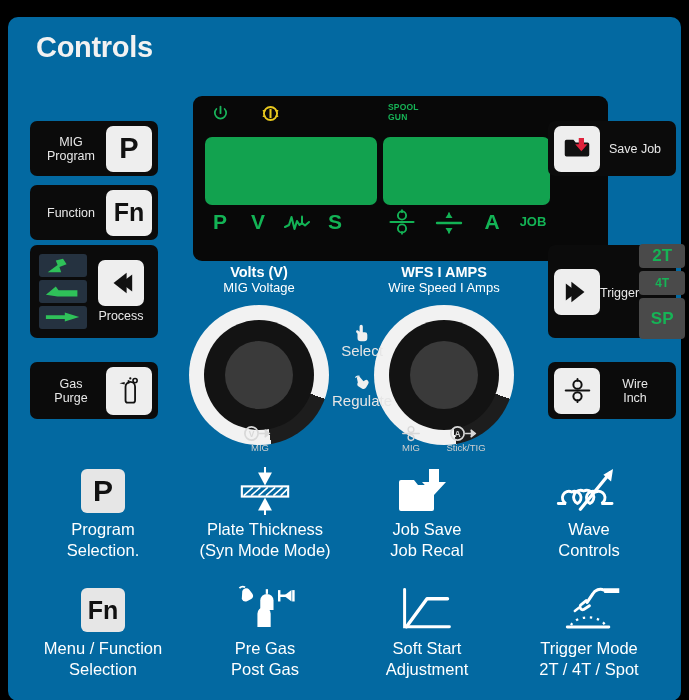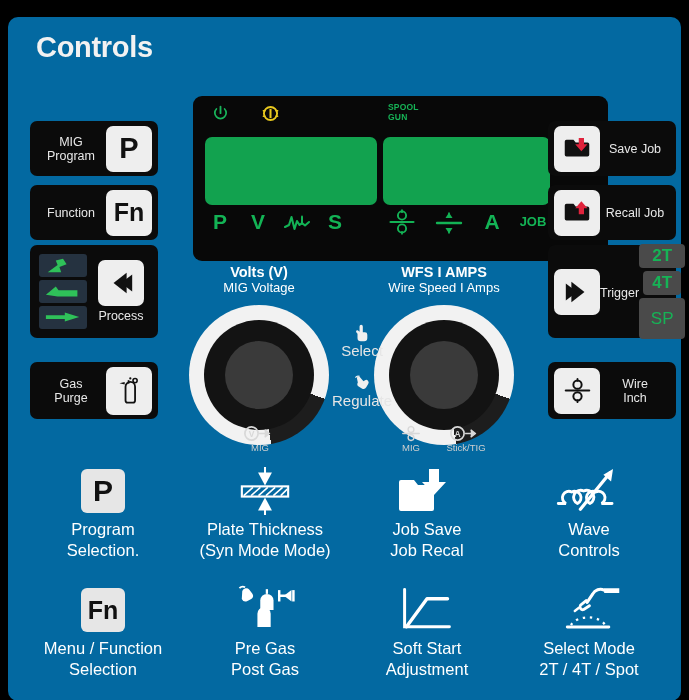--- a/index.html
+++ b/index.html
@@ -176,44 +176,35 @@
   <div class="tile" style="left:540px;top:104px;width:128px;height:55px;padding:0 6px;">
     <div class="keycap" style="width:46px;height:46px;">
       <svg viewBox="0 0 32 28" width="28" height="25">
         <path d="M2 6 a2 2 0 0 1 2-2 h8 l2.5 3 H28 a2 2 0 0 1 2 2 v12 a2 2 0 0 1 -2 2 H4 a2 2 0 0 1 -2-2 Z" fill="#111"></path>
         <path d="M18 2 h6 v7 h4 l-7 8 -7-8 h4 Z" fill="#e0233c"></path>
       </svg>
     </div>
     <div class="tlabel">Save Job</div>
   </div>
 
-  <div class="tile" style="left:540px;top:168px;width:128px;height:55px;padding:0 6px;">
-    <div class="keycap" style="width:46px;height:46px;">
-      <svg viewBox="0 0 32 28" width="28" height="25">
-        <path d="M2 6 a2 2 0 0 1 2-2 h8 l2.5 3 H28 a2 2 0 0 1 2 2 v12 a2 2 0 0 1 -2 2 H4 a2 2 0 0 1 -2-2 Z" fill="#111"></path>
-        <path d="M21 1 l7 8 h-4 v7 h-6 V9 h-4 Z" fill="#e0233c"></path>
-      </svg>
-    </div>
-    <div class="tlabel">Recall Job</div>
-  </div>
 
   <div class="tile" style="left:540px;top:228px;width:128px;height:93px;padding:0 6px;">
     <div style="flex:1;display:flex;flex-direction:row;align-items:center;">
       <div class="keycap" style="width:46px;height:46px;">
         <svg viewBox="0 0 30 30" width="28" height="28">
             <path d="M9 4 L23 15 L9 26 Z" fill="#111"></path>
             <path d="M3 6 L15 15 L3 24 Z" fill="#111"></path>
           </svg>
       </div>
       <div class="tlabel" style="margin-top:3px;">Trigger</div>
     </div>
     <div style="width:54px;display:flex;flex-direction:column;gap:3px;align-items:center;">
       <span style="width:46px;height:24px;background:#4a4a4a;border-radius:4px;display:flex;align-items:center;justify-content:center;color:#16b356;font-weight:bold;font-size:17px;">2T</span>
-      <span style="width:38px;height:24px;background:#4a4a4a;border-radius:4px;display:flex;align-items:center;justify-content:center;color:#16b356;font-weight:bold;font-size:17px;">4T</span>
-      <span style="width:46px;height:41px;background:#4a4a4a;border-radius:4px;display:flex;align-items:center;justify-content:center;color:#16b356;font-weight:normal;font-size:17px;">SP</span>
+      <span style="width:46px;height:24px;background:#4a4a4a;border-radius:4px;display:flex;align-items:center;justify-content:center;color:#16b356;font-weight:bold;font-size:12px;">4T</span>
+      <span style="width:46px;height:41px;background:#4a4a4a;border-radius:4px;display:flex;align-items:center;justify-content:center;color:#16b356;font-weight:bold;font-size:17px;">SP</span>
     </div>
   </div>
 
   <div class="tile" style="left:540px;top:345px;width:128px;height:57px;padding:0 6px;">
     <div class="keycap" style="width:46px;height:46px;">
       <svg viewBox="0 0 30 30" width="27" height="27">
         <circle cx="15" cy="8.5" r="4.6" fill="none" stroke="#111" stroke-width="2.2"></circle>
         <circle cx="15" cy="21.5" r="4.6" fill="none" stroke="#111" stroke-width="2.2"></circle>
         <path d="M2 15h26" stroke="#111" stroke-width="2.4" stroke-linecap="round"></path>
         <path d="M15 2v2.2M15 25.8V28" stroke="#111" stroke-width="2" stroke-linecap="round"></path>
@@ -388,19 +379,19 @@
         <svg viewBox="0 0 74 52" width="70" height="50">
           <path d="M53 5 a9 9 0 0 0 -12 4 l-6 9" stroke="#fff" stroke-width="3.2" fill="none" stroke-linecap="round"></path>
           <path d="M53 3 h16 v5 h-16 Z" fill="#fff"></path>
           <path d="M34 16 l-6 5 a3 3 0 0 0 3.5 4.5 l6 -4" stroke="#fff" stroke-width="3" fill="none" stroke-linecap="round"></path>
           <path d="M26 24 l-4 3" stroke="#fff" stroke-width="2.6" stroke-linecap="round"></path>
           <path d="M14 44 h44" stroke="#fff" stroke-width="3" stroke-linecap="round"></path>
           <path d="M18 42 a19 12 0 0 1 36 0" stroke="#fff" stroke-width="2.4" fill="none" stroke-dasharray="2.5 5"></path>
         </svg>
       </div>
       <div class="ltxt">
-        <div>Select Mode</div>
+        <div>Trigger Mode</div>
           <div>2T / 4T / Spot</div>
       </div>
     </div>
 
   </div>
 </div>
 
 </body></html>

